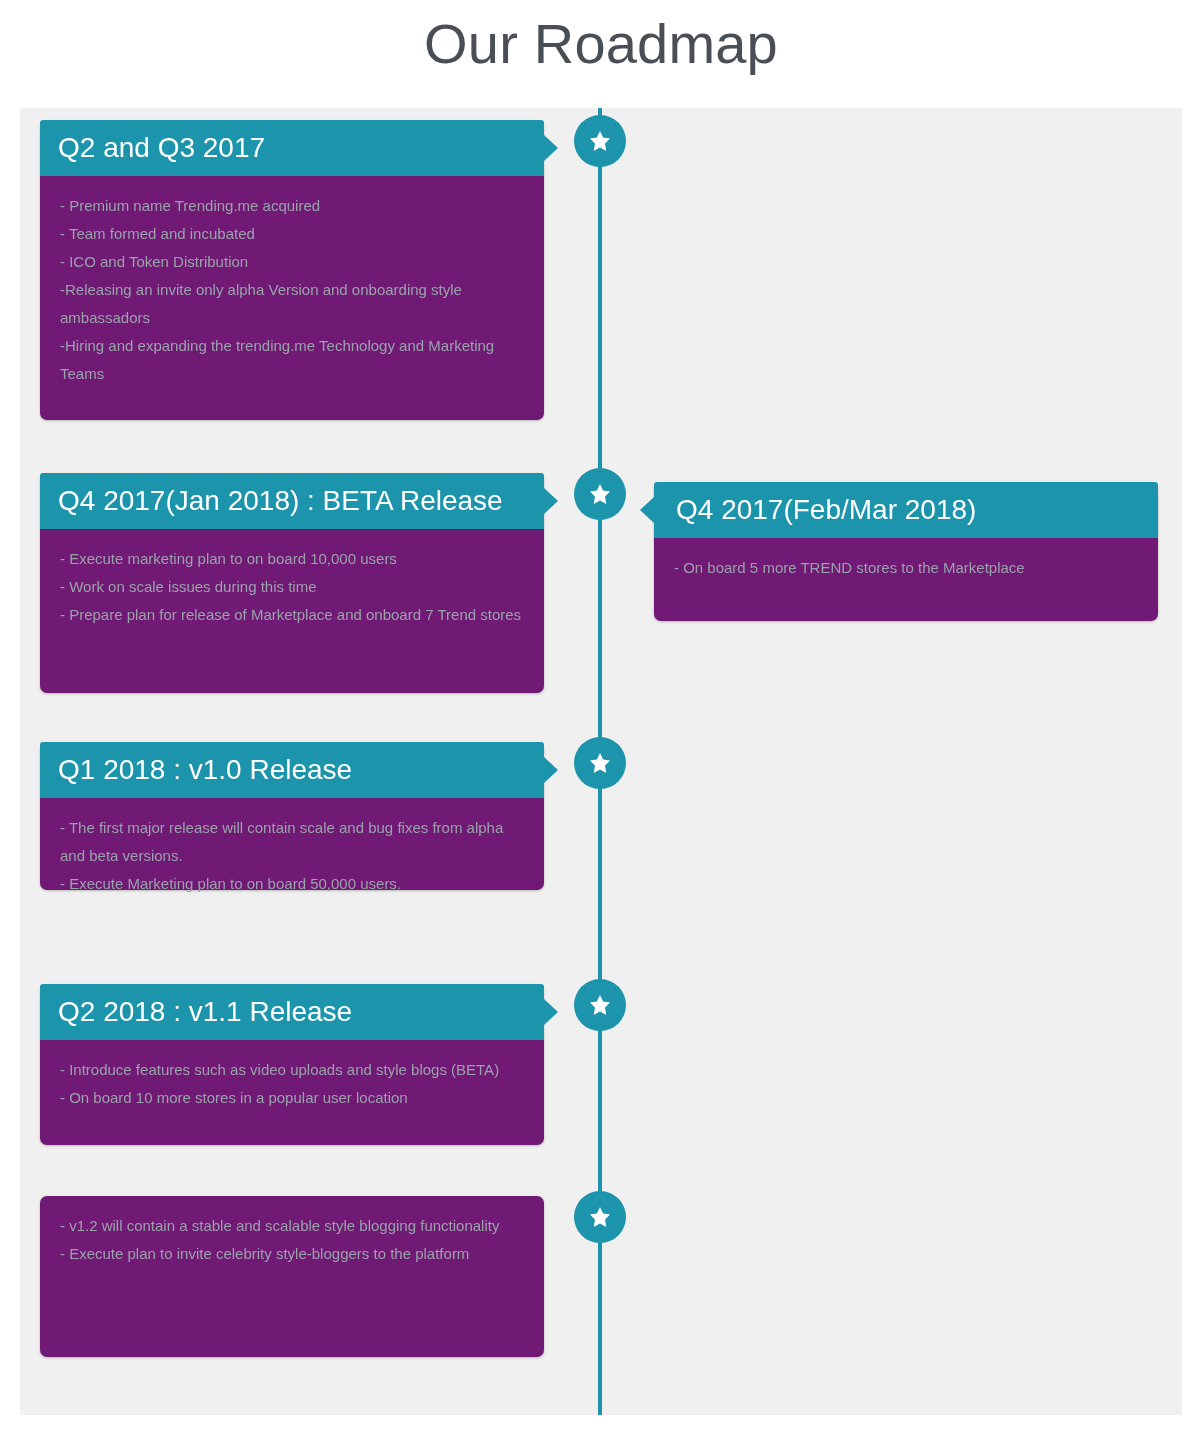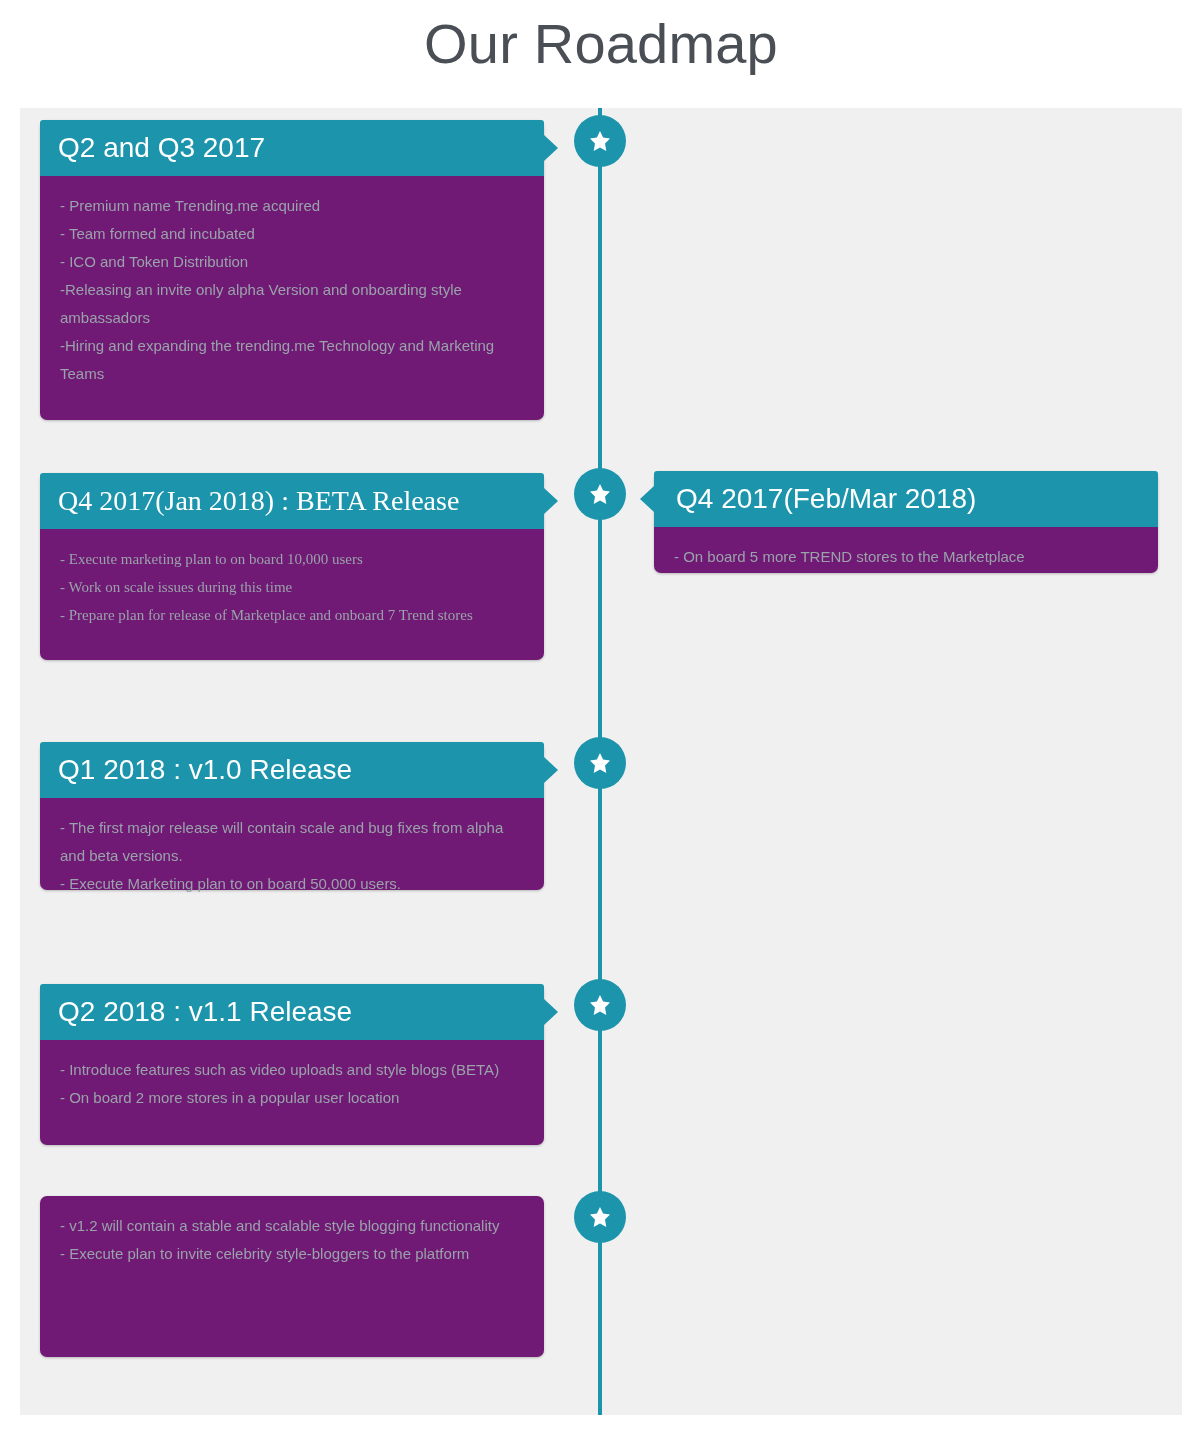--- a/index.html
+++ b/index.html
@@ -173,33 +173,33 @@
     </div>
     <div class="card-body">
       <div class="bullet">- Premium name Trending.me acquired</div>
       <div class="bullet">- Team formed and incubated</div>
       <div class="bullet">- ICO and Token Distribution</div>
       <div class="bullet">-Releasing an invite only alpha Version and onboarding style ambassadors</div>
       <div class="bullet">-Hiring and expanding the trending.me Technology and Marketing Teams</div>
     </div>
   </div>
 
-  <div class="card card-left" style="top:365px;height:187px;font-family:Liberation Serif, serif;">
+  <div class="card card-left" style="top:365px;height:220px;">
     <div class="card-header">
       <span class="card-title">Q4 2017(Jan 2018) : BETA Release</span>
       <span class="notch notch-right"></span>
     </div>
     <div class="card-body">
       <div class="bullet">- Execute marketing plan to on board 10,000 users</div>
       <div class="bullet">- Work on scale issues during this time</div>
       <div class="bullet">- Prepare plan for release of Marketplace and onboard 7 Trend stores</div>
     </div>
   </div>
 
-  <div class="card card-right" style="top:363px;height:102px;">
+  <div class="card card-right" style="top:374px;height:139px;">
     <div class="card-header">
       <span class="card-title">Q4 2017(Feb/Mar 2018)</span>
       <span class="notch notch-left"></span>
     </div>
     <div class="card-body">
       <div class="bullet">- On board 5 more TREND stores to the Marketplace</div>
     </div>
   </div>
 
   <div class="card card-left" style="top:634px;height:148px;">
@@ -213,21 +213,21 @@
     </div>
   </div>
 
   <div class="card card-left" style="top:876px;height:161px;">
     <div class="card-header">
       <span class="card-title">Q2 2018 : v1.1 Release</span>
       <span class="notch notch-right"></span>
     </div>
     <div class="card-body">
       <div class="bullet">- Introduce features such as video uploads and style blogs (BETA)</div>
-      <div class="bullet">- On board 2 more stores in a popular user location</div>
+      <div class="bullet">- On board 10 more stores in a popular user location</div>
     </div>
   </div>
 
   <div class="card card-left" style="top:1088px;height:161px;">
     <div class="card-body">
       <div class="bullet">- v1.2 will contain a stable and scalable style blogging functionality</div>
       <div class="bullet">- Execute plan to invite celebrity style-bloggers to the platform</div>
     </div>
   </div>
 

